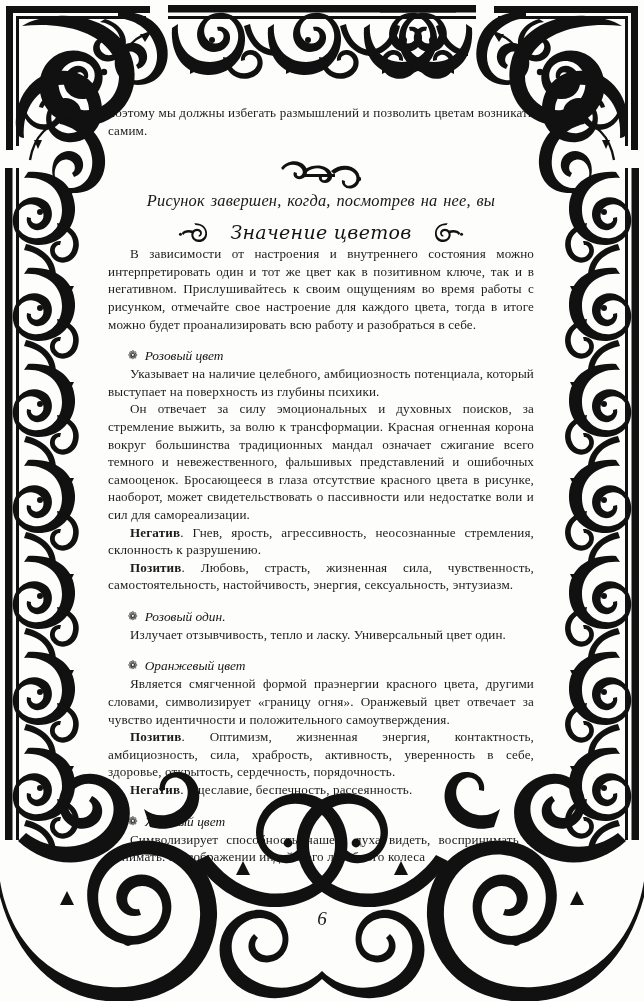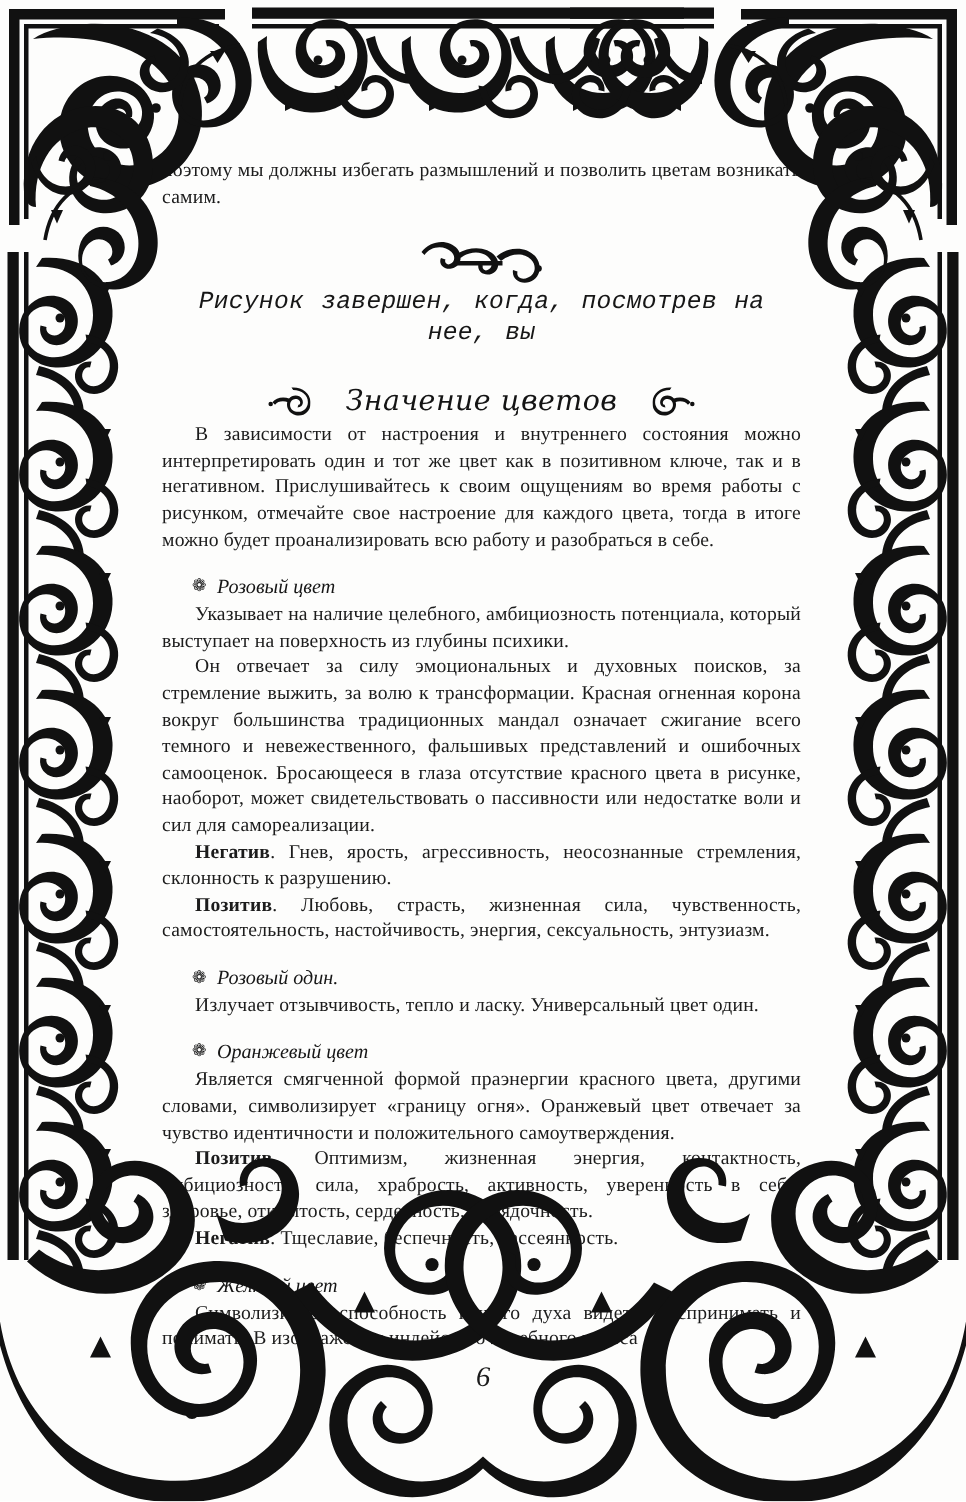--- a/index.html
+++ b/index.html
@@ -60,33 +60,33 @@
     margin: 17px 0 6px 0;
     text-align: center;
     height: 18px;
   }
   .flourish-top svg { display: inline-block; vertical-align: middle; }
 
   
   .quote {
     margin: 16px 0 4px 0;
     text-align: center;
-    font-family: Liberation Mono, monospace;
+    font-family: Liberation Serif, serif;
     font-style: italic;
     font-size: 16.4px;
     line-height: 21px;
     color: #171717;
     letter-spacing: 0.012em;
     word-spacing: 0.09em;
   }
   .quote .l2 { display: block; }
 
   
   .section-heading {
-    margin: 24px 0 2px 0;
+    margin: 10px 0 2px 0;
     text-align: center;
     display: flex;
     align-items: center;
     justify-content: center;
     gap: 23px;
   }
   .section-heading .title {
     font-family: "DejaVu Serif", "Liberation Serif", serif;
     font-style: italic;
     font-size: 19px;

